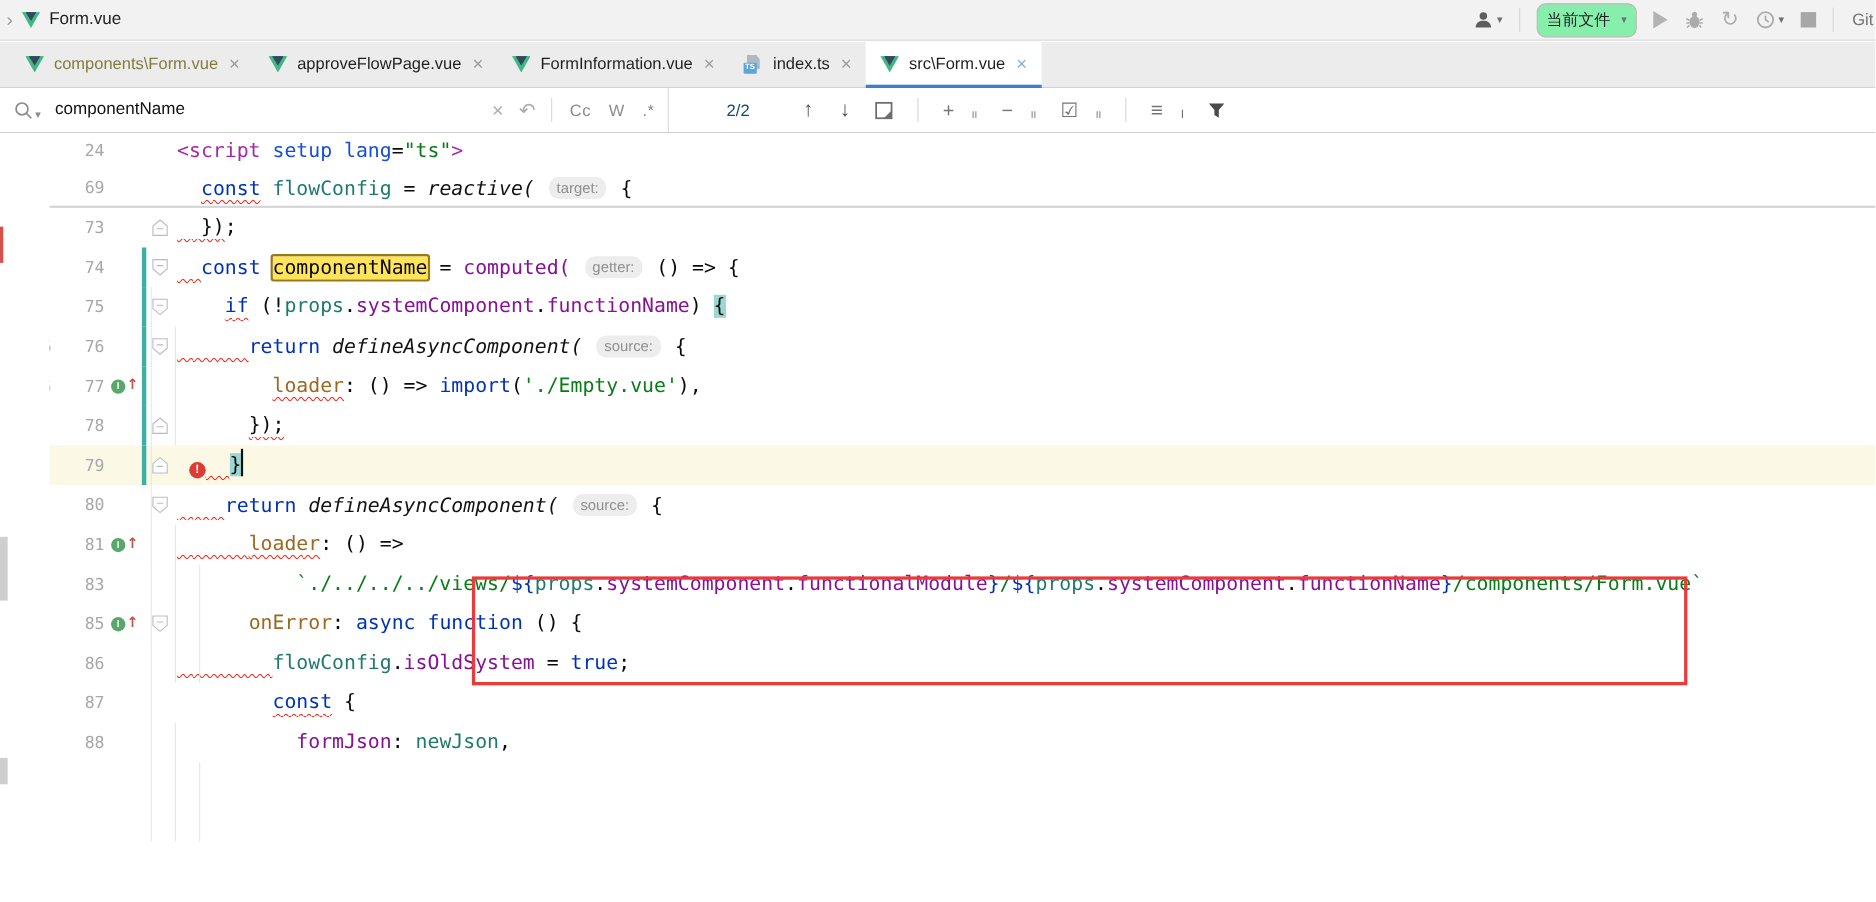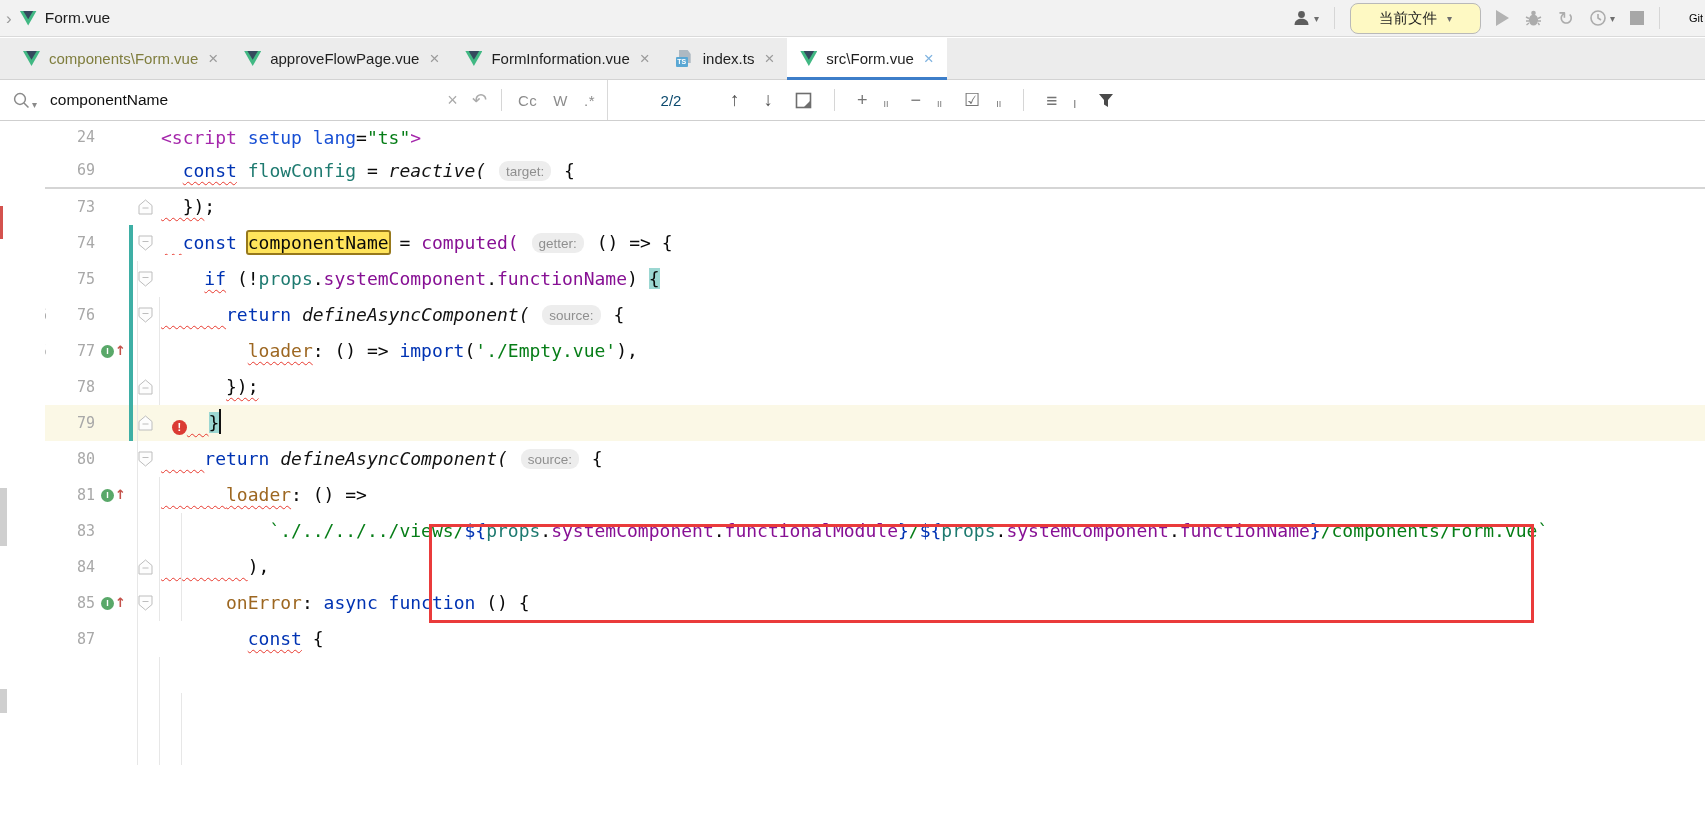--- a/index.html
+++ b/index.html
@@ -8,26 +8,26 @@
 
   
   .title-bar{position:absolute;top:0;left:0;right:0;height:37px;background:#F2F2F2;
              border-bottom:1px solid #DADADA;display:flex;align-items:center;box-sizing:border-box;}
   .tb-left{display:flex;align-items:center;gap:8px;margin-left:6px;}
   .crumb-chev{color:#9A9A9A;font-size:17px;line-height:1;}
   .tb-title{font-size:15.5px;color:#1E1E1E;}
   .tb-right{margin-left:auto;display:flex;align-items:center;gap:15px;padding-right:2px;}
   .vsep{width:1px;height:22px;background:#D6D6D6;}
   .caret{font-size:10px;color:#6E6E6E;}
-  .run-btn{border:1px solid #B9B9B9;border-radius:8px;background:#fef9c3;height:29px;
-           padding:0 28px;display:flex;align-items:center;gap:10px;font-size:14.5px;color:#1E1E1E;}
+  .run-btn{border:1px solid #B9B9B9;border-radius:8px;background:#86efac;height:29px;
+           padding:0 8px;display:flex;align-items:center;gap:10px;font-size:14.5px;color:#1E1E1E;}
   .play-tri{width:0;height:0;border-left:13px solid #B3B3B3;border-top:8px solid transparent;border-bottom:8px solid transparent;}
   .gray-glyph{color:#ACACAC;font-size:19px;line-height:1;}
   .stop-sq{width:14px;height:14px;background:#A7A7A7;}
-  .git-label{font-size:11px;color:#000000;margin-left:14px;}
+  .git-label{font-size:15px;color:#737373;margin-left:2px;}
 
   
   .vicon{position:relative;width:17px;height:15px;display:inline-block;flex:none;}
   .vicon .v1{position:absolute;inset:0;background:#41B883;clip-path:polygon(0 0,50% 100%,100% 0);}
   .vicon .v2{position:absolute;left:19%;right:19%;top:0;height:58%;background:#35495E;clip-path:polygon(0 0,50% 100%,100% 0);}
   .tsicon{position:relative;width:18px;height:17px;display:inline-block;flex:none;}
   .tsicon .tsfile{position:absolute;left:3px;top:0;width:12px;height:13px;background:#AEB9C2;clip-path:polygon(0 0,75% 0,100% 30%,100% 100%,0 100%);}
   .tsicon .tsbadge{position:absolute;left:0;bottom:0;width:12px;height:10px;background:#59A7D4;color:#fff;
                    font:bold 7px/10px "Liberation Sans",sans-serif;text-align:center;border-radius:1px;}
 
@@ -377,54 +377,57 @@
       <div class="crow">
         <span class="edge"></span>
         <span class="num">83</span>
         <span class="gic"></span>
         <span class="vcsbar"></span>
         <span class="fold"></span>
         <span class="code"><span class="tk">          </span><span class="tk tk-str">`./../../../views/</span><span class="tk tk-kw">${</span><span class="tk tk-id">props</span><span class="tk">.</span><span class="tk tk-prop">systemComponent</span><span class="tk">.</span><span class="tk tk-prop">functionalModule</span><span class="tk tk-kw">}</span><span class="tk tk-str">/</span><span class="tk tk-kw">${</span><span class="tk tk-id">props</span><span class="tk">.</span><span class="tk tk-prop">systemComponent</span><span class="tk">.</span><span class="tk tk-prop">functionName</span><span class="tk tk-kw">}</span><span class="tk tk-str">/components/Form.vue`</span></span>
       </div>
       <div class="crow">
         <span class="edge"></span>
-        <span class="num">84</span>
-        <span class="gic"></span>
-        <span class="vcsbar"></span>
-        <span class="fold">
-          <svg width="15" height="16" viewBox="0 0 15 16">
-            <path d="M7.5 1 L14 6.5 V15 H1 V6.5 Z" fill="#FDFDFD" stroke="#BDBDBD"></path>
-            <path d="M4.5 9 H10.5" stroke="#BDBDBD"></path>
-          </svg>
-        </span>
-        <span class="code"><span class="tk sq">        </span><span class="tk">),</span></span>
-      </div>
-      <div class="crow">
-        <span class="edge"></span>
         <span class="num">85</span>
         <span class="gic">
           <span class="ic-impl">I</span>
           <span class="ic-arrow">↑</span>
         </span>
         <span class="vcsbar"></span>
         <span class="fold">
           <svg width="15" height="16" viewBox="0 0 15 16">
             <path d="M1 1 H14 V9.5 L7.5 15 L1 9.5 Z" fill="#FDFDFD" stroke="#BDBDBD"></path>
             <path d="M4.5 6.5 H10.5" stroke="#BDBDBD"></path>
           </svg>
         </span>
         <span class="code"><span class="tk">      </span><span class="tk tk-key">onError</span><span class="tk">: </span><span class="tk tk-kw">async</span><span class="tk"> </span><span class="tk tk-kw">function</span><span class="tk"> () {</span></span>
       </div>
       <div class="crow">
         <span class="edge"></span>
+        <span class="num">86</span>
+        <span class="gic"></span>
+        <span class="vcsbar"></span>
+        <span class="fold"></span>
+        <span class="code"><span class="tk sq">        </span><span class="tk tk-id">flowConfig</span><span class="tk">.</span><span class="tk tk-prop">isOldSystem</span><span class="tk"> = </span><span class="tk tk-kw">true</span><span class="tk">;</span></span>
+      </div>
+      <div class="crow">
+        <span class="edge"></span>
         <span class="num">87</span>
         <span class="gic"></span>
         <span class="vcsbar"></span>
         <span class="fold"></span>
         <span class="code"><span class="tk">        </span><span class="tk tk-kw sq">const</span><span class="tk"> {</span></span>
+      </div>
+      <div class="crow">
+        <span class="edge"></span>
+        <span class="num">88</span>
+        <span class="gic"></span>
+        <span class="vcsbar"></span>
+        <span class="fold"></span>
+        <span class="code"><span class="tk">          </span><span class="tk tk-prop">formJson</span><span class="tk">: </span><span class="tk tk-id">newJson</span><span class="tk">,</span></span>
       </div>
     </div>
 
   <div class="guide" style="left:137px;top:140px;height:504px;"></div>
   <div class="guide" style="left:159px;top:176px;height:108px;"></div>
   <div class="guide" style="left:159px;top:356px;height:144px;"></div>
   <div class="guide" style="left:159px;top:536px;height:108px;"></div>
   <div class="guide" style="left:181px;top:392px;height:108px;"></div>
   <div class="guide" style="left:181px;top:572px;height:72px;"></div>
 

